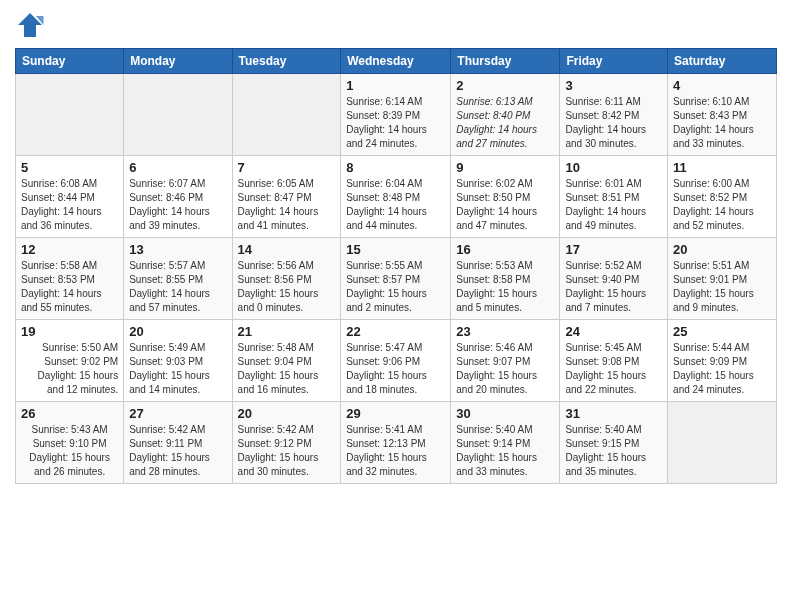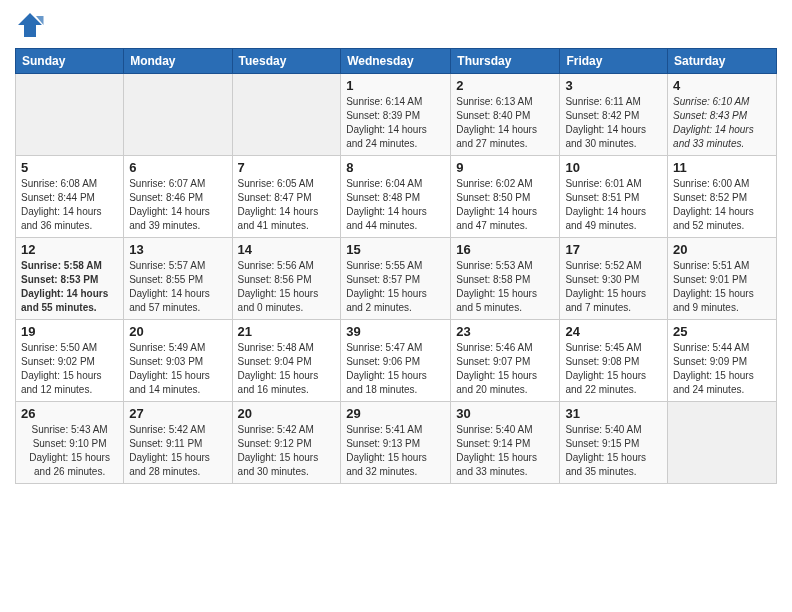--- a/index.html
+++ b/index.html
@@ -133,33 +133,33 @@
           <td class="empty-cell"></td>
           <td class="empty-cell"></td>
           <td>
             <span class="day-number">1</span>
             <div class="day-info" style="white-space: pre-line;">Sunrise: 6:14 AM
 Sunset: 8:39 PM
 Daylight: 14 hours and 24 minutes.</div>
           </td>
           <td>
             <span class="day-number">2</span>
-            <div class="day-info" style="white-space: pre-line;">Sunrise: 6:13 AM
+            <div class="day-info" style="white-space: pre-line; font-style: italic;">Sunrise: 6:13 AM
 Sunset: 8:40 PM
 Daylight: 14 hours and 27 minutes.</div>
           </td>
           <td>
             <span class="day-number">3</span>
             <div class="day-info" style="white-space: pre-line;">Sunrise: 6:11 AM
 Sunset: 8:42 PM
 Daylight: 14 hours and 30 minutes.</div>
           </td>
           <td>
             <span class="day-number">4</span>
-            <div class="day-info" style="white-space: pre-line; font-style: italic;">Sunrise: 6:10 AM
+            <div class="day-info" style="white-space: pre-line;">Sunrise: 6:10 AM
 Sunset: 8:43 PM
 Daylight: 14 hours and 33 minutes.</div>
           </td>
         </tr>
         <tr>
           <td>
             <span class="day-number">5</span>
             <div class="day-info" style="white-space: pre-line;">Sunrise: 6:08 AM
 Sunset: 8:44 PM
 Daylight: 14 hours and 36 minutes.</div>
@@ -197,21 +197,21 @@
           <td>
             <span class="day-number">11</span>
             <div class="day-info" style="white-space: pre-line;">Sunrise: 6:00 AM
 Sunset: 8:52 PM
 Daylight: 14 hours and 52 minutes.</div>
           </td>
         </tr>
         <tr>
           <td>
             <span class="day-number">12</span>
-            <div class="day-info" style="white-space: pre-line; font-weight: bold;">Sunrise: 5:58 AM
+            <div class="day-info" style="white-space: pre-line;">Sunrise: 5:58 AM
 Sunset: 8:53 PM
 Daylight: 14 hours and 55 minutes.</div>
           </td>
           <td>
             <span class="day-number">13</span>
             <div class="day-info" style="white-space: pre-line;">Sunrise: 5:57 AM
 Sunset: 8:55 PM
 Daylight: 14 hours and 57 minutes.</div>
           </td>
           <td>
@@ -228,51 +228,51 @@
           </td>
           <td>
             <span class="day-number">16</span>
             <div class="day-info" style="white-space: pre-line;">Sunrise: 5:53 AM
 Sunset: 8:58 PM
 Daylight: 15 hours and 5 minutes.</div>
           </td>
           <td>
             <span class="day-number">17</span>
             <div class="day-info" style="white-space: pre-line;">Sunrise: 5:52 AM
-Sunset: 9:30 PM
+Sunset: 9:40 PM
 Daylight: 15 hours and 7 minutes.</div>
           </td>
           <td>
             <span class="day-number">20</span>
             <div class="day-info" style="white-space: pre-line;">Sunrise: 5:51 AM
 Sunset: 9:01 PM
 Daylight: 15 hours and 9 minutes.</div>
           </td>
         </tr>
         <tr>
           <td>
             <span class="day-number">19</span>
-            <div class="day-info" style="white-space: pre-line;">Sunrise: 5:50 AM
+            <div class="day-info" style="white-space: pre-line; text-align: right;">Sunrise: 5:50 AM
 Sunset: 9:02 PM
 Daylight: 15 hours and 12 minutes.</div>
           </td>
           <td>
             <span class="day-number">20</span>
             <div class="day-info" style="white-space: pre-line;">Sunrise: 5:49 AM
 Sunset: 9:03 PM
 Daylight: 15 hours and 14 minutes.</div>
           </td>
           <td>
             <span class="day-number">21</span>
             <div class="day-info" style="white-space: pre-line;">Sunrise: 5:48 AM
 Sunset: 9:04 PM
 Daylight: 15 hours and 16 minutes.</div>
           </td>
           <td>
-            <span class="day-number">39</span>
+            <span class="day-number">22</span>
             <div class="day-info" style="white-space: pre-line;">Sunrise: 5:47 AM
 Sunset: 9:06 PM
 Daylight: 15 hours and 18 minutes.</div>
           </td>
           <td>
             <span class="day-number">23</span>
             <div class="day-info" style="white-space: pre-line;">Sunrise: 5:46 AM
 Sunset: 9:07 PM
 Daylight: 15 hours and 20 minutes.</div>
           </td>
@@ -304,21 +304,21 @@
           </td>
           <td>
             <span class="day-number">20</span>
             <div class="day-info" style="white-space: pre-line;">Sunrise: 5:42 AM
 Sunset: 9:12 PM
 Daylight: 15 hours and 30 minutes.</div>
           </td>
           <td>
             <span class="day-number">29</span>
             <div class="day-info" style="white-space: pre-line;">Sunrise: 5:41 AM
-Sunset: 9:13 PM
+Sunset: 12:13 PM
 Daylight: 15 hours and 32 minutes.</div>
           </td>
           <td>
             <span class="day-number">30</span>
             <div class="day-info" style="white-space: pre-line;">Sunrise: 5:40 AM
 Sunset: 9:14 PM
 Daylight: 15 hours and 33 minutes.</div>
           </td>
           <td>
             <span class="day-number">31</span>

